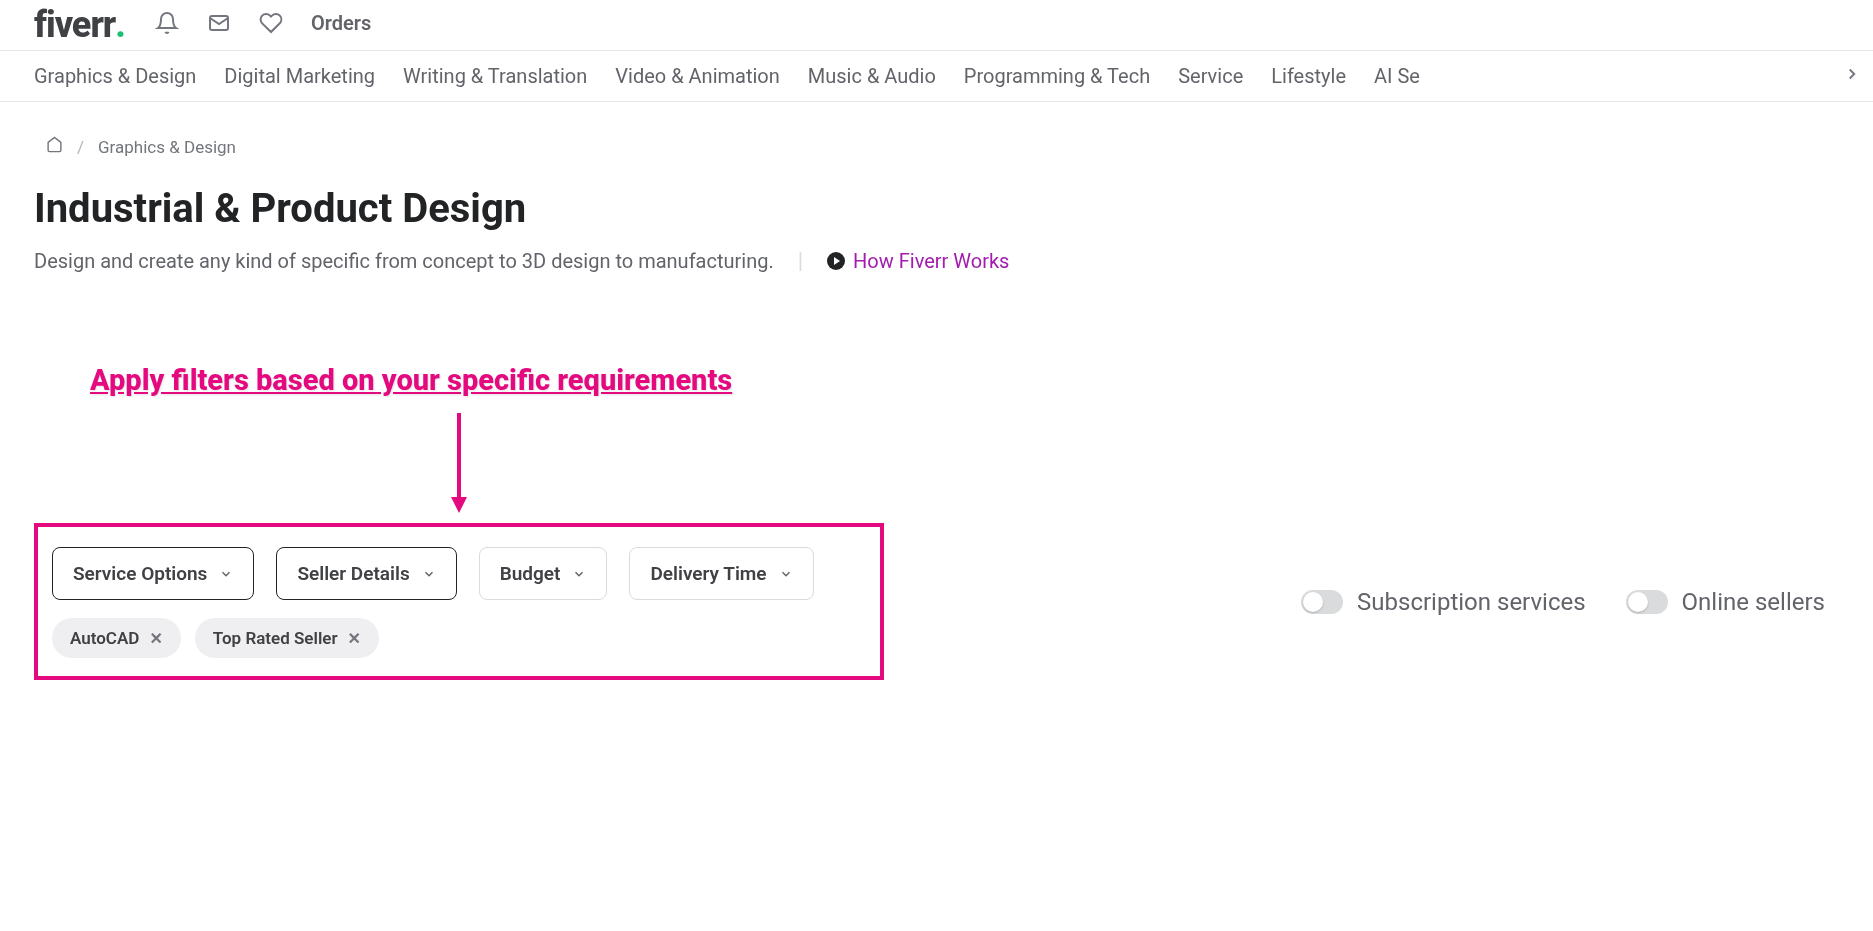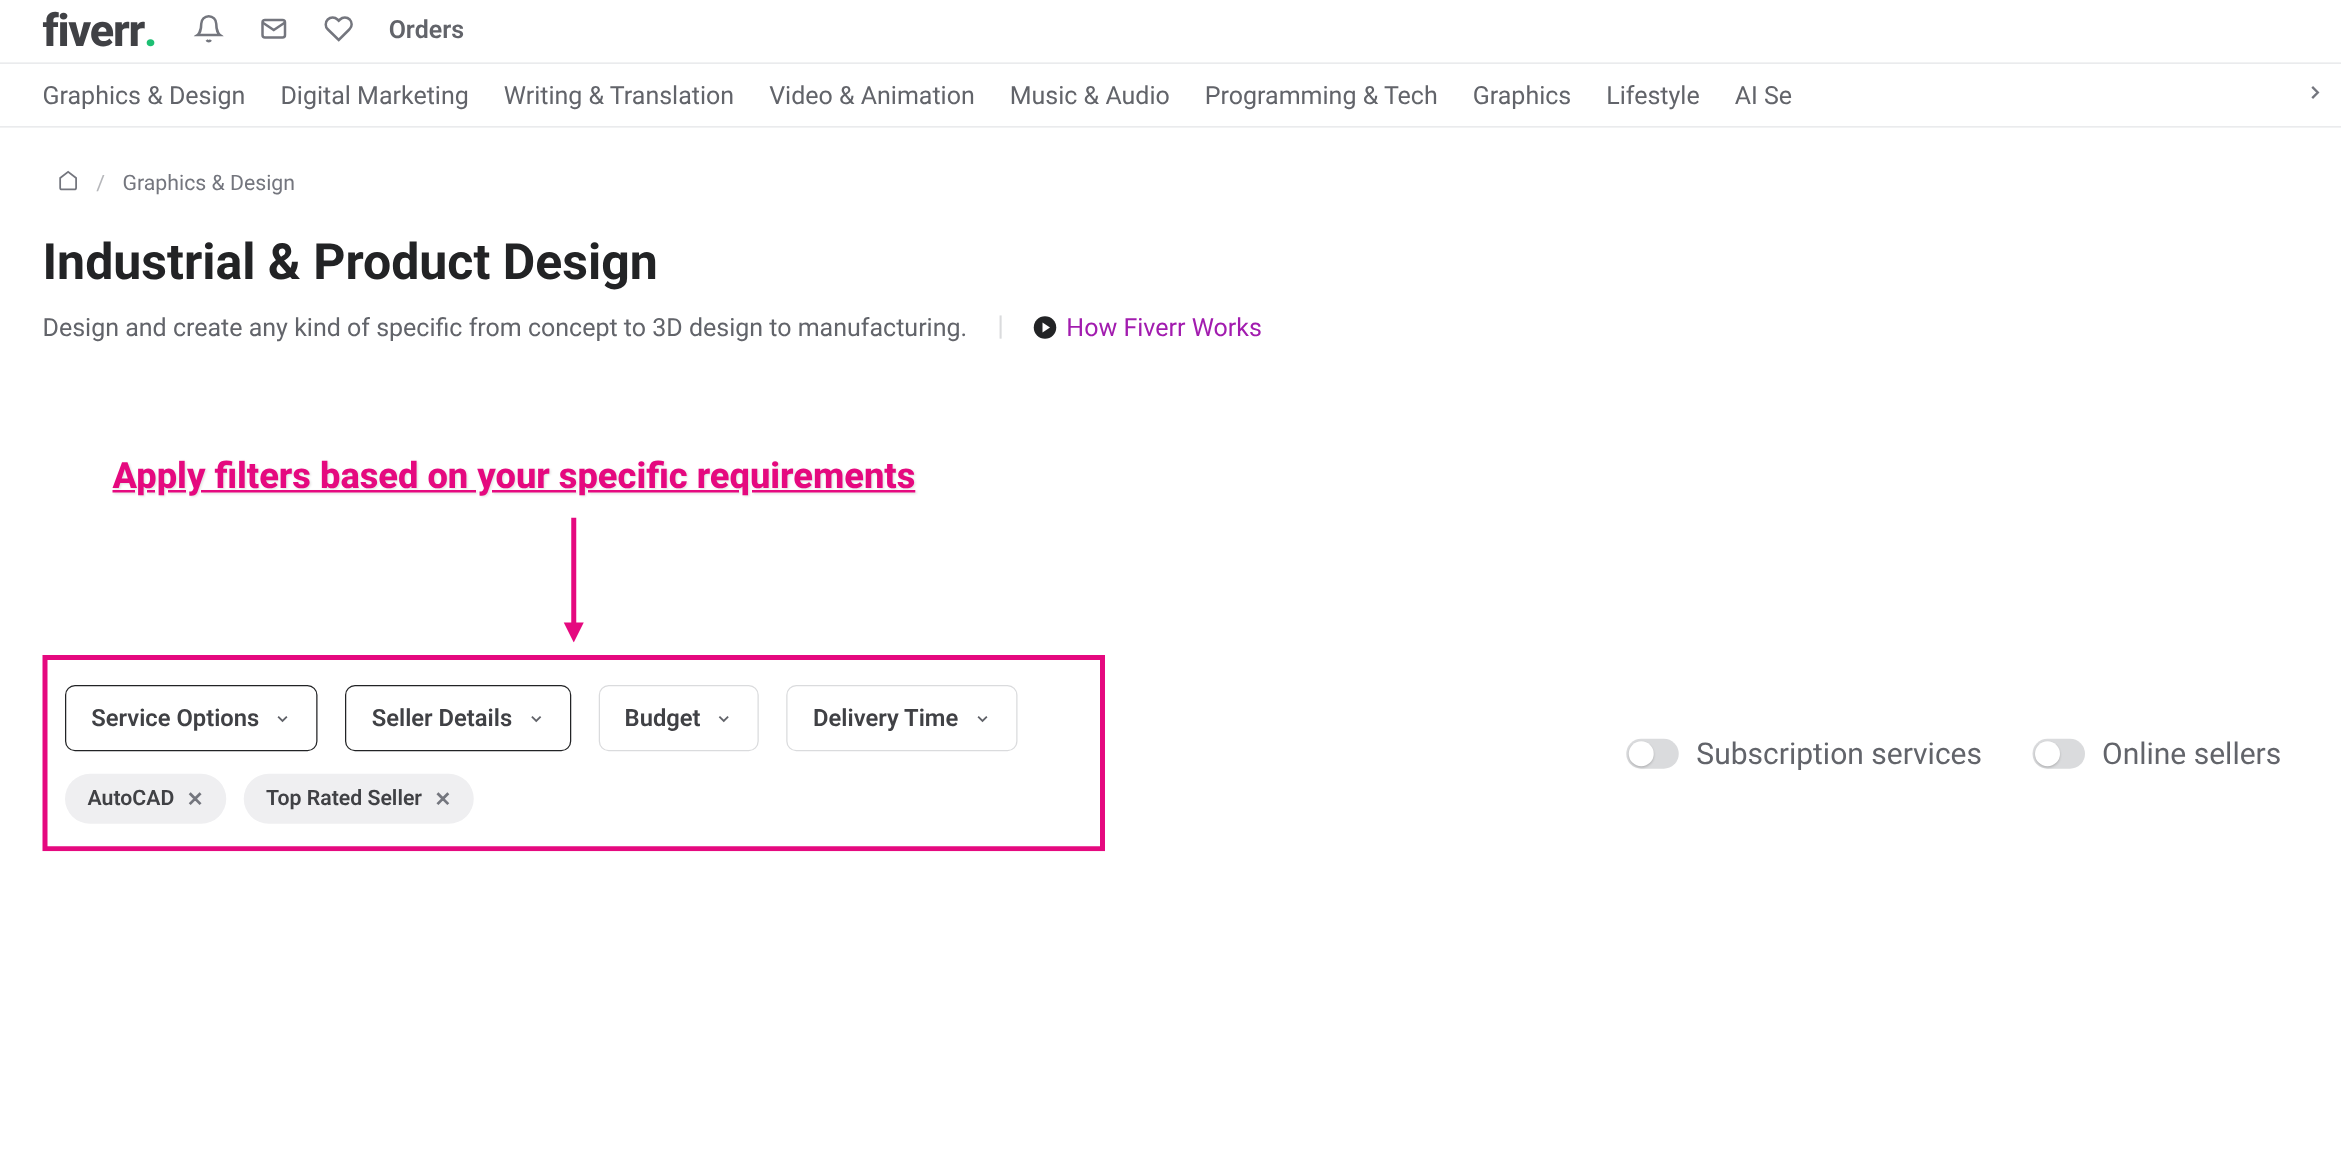--- a/index.html
+++ b/index.html
@@ -310,21 +310,21 @@
   </div>
 </div>
 
 <div class="nav-bar">
   <span class="nav-item">Graphics &amp; Design</span>
   <span class="nav-item">Digital Marketing</span>
   <span class="nav-item">Writing &amp; Translation</span>
   <span class="nav-item">Video &amp; Animation</span>
   <span class="nav-item">Music &amp; Audio</span>
   <span class="nav-item">Programming &amp; Tech</span>
-  <span class="nav-item">Graphics</span>
+  <span class="nav-item">Service</span>
   <span class="nav-item">Lifestyle</span>
   <span class="nav-item">AI Se</span>
   <span class="nav-chevron">
     <svg width="18" height="18" viewBox="0 0 24 24" fill="none" stroke="#74767e" stroke-width="2.5">
         <polyline points="9 18 15 12 9 6"></polyline>
       </svg>
   </span>
 </div>
 
 <div class="content">

